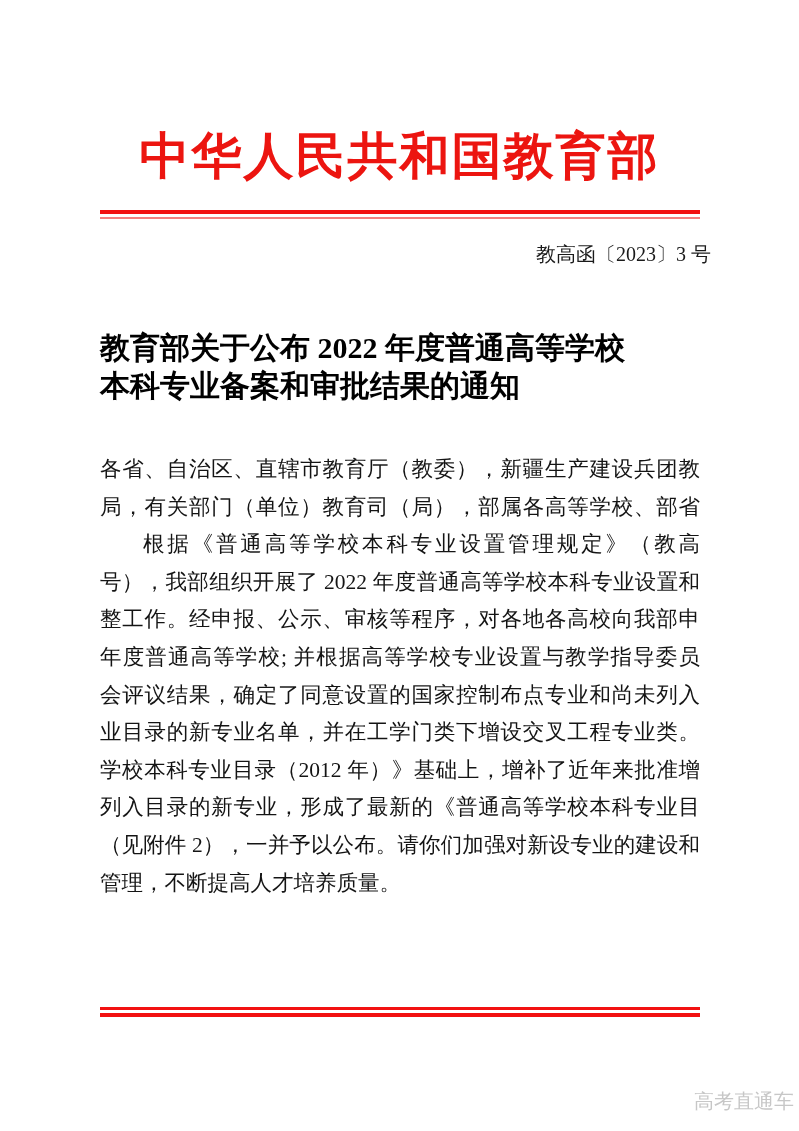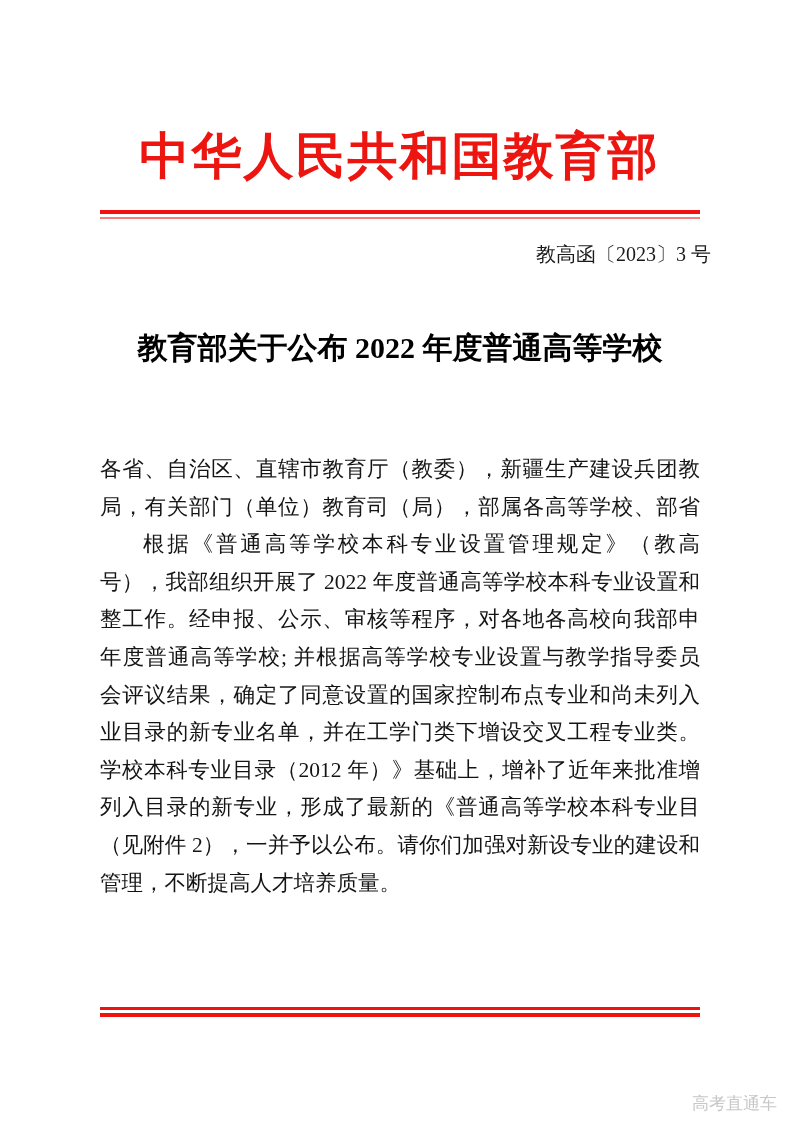--- a/index.html
+++ b/index.html
@@ -37,21 +37,20 @@
     position: absolute;
     top: 240px; right: 88px;
     font-size: 20px;
     color: #1a1a1a;
     line-height: 28px;
     white-space: nowrap;
   }
   .doc-title {
     position: absolute;
     top: 329px; left: 100px; width: 600px;
-    text-align: center;
     font-size: 30px;
     font-weight: bold;
     color: #000000;
     line-height: 38px;
   }
   .body-text {
     position: absolute;
     top: 451px; left: 100px; width: 600px;
     font-size: 21.5px;
     color: #141414;
@@ -60,41 +59,42 @@
     height: 37.6px;
     line-height: 37.6px;
     text-align: justify;
     text-align-last: justify;
     overflow: hidden;
   }
   .doc-line.last { text-align-last: left; }
   .doc-line.indent { text-indent: 43px; }
   .watermark {
     position: absolute;
-    right: 22px; bottom: 16px;
-    font-size: 17px;
+    right: 5px; bottom: 16px;
+    font-size: 20px;
     color: #c7c7c7;
     font-family: "Liberation Sans", "DejaVu Sans", sans-serif;
     white-space: nowrap;
   }
 </style>
 </head>
 <body>
 
 <div class="page">
 
   <div class="header-title">中华人民共和国教育部</div>
 
   <div class="rule rule-top-thick"></div>
   <div class="rule rule-top-thin"></div>
 
   <div class="doc-number">教高函〔2023〕3 号</div>
 
   <div class="doc-title">
     <div>教育部关于公布 2022 年度普通高等学校</div>
+    <div>本科专业备案和审批结果的通知</div>
   </div>
 
   <div class="body-text">
       <div class="doc-line">各省、自治区、直辖市教育厅（教委），新疆生产建设兵团教育</div>
       <div class="doc-line">局，有关部门（单位）教育司（局），部属各高等学校、部省合</div>
       <div class="doc-line indent">根据《普通高等学校本科专业设置管理规定》（教高〔2012〕9</div>
       <div class="doc-line">号），我部组织开展了 2022 年度普通高等学校本科专业设置和调</div>
       <div class="doc-line">整工作。经申报、公示、审核等程序，对各地各高校向我部申请</div>
       <div class="doc-line">年度普通高等学校; 并根据高等学校专业设置与教学指导委员</div>
       <div class="doc-line">会评议结果，确定了同意设置的国家控制布点专业和尚未列入专</div>

